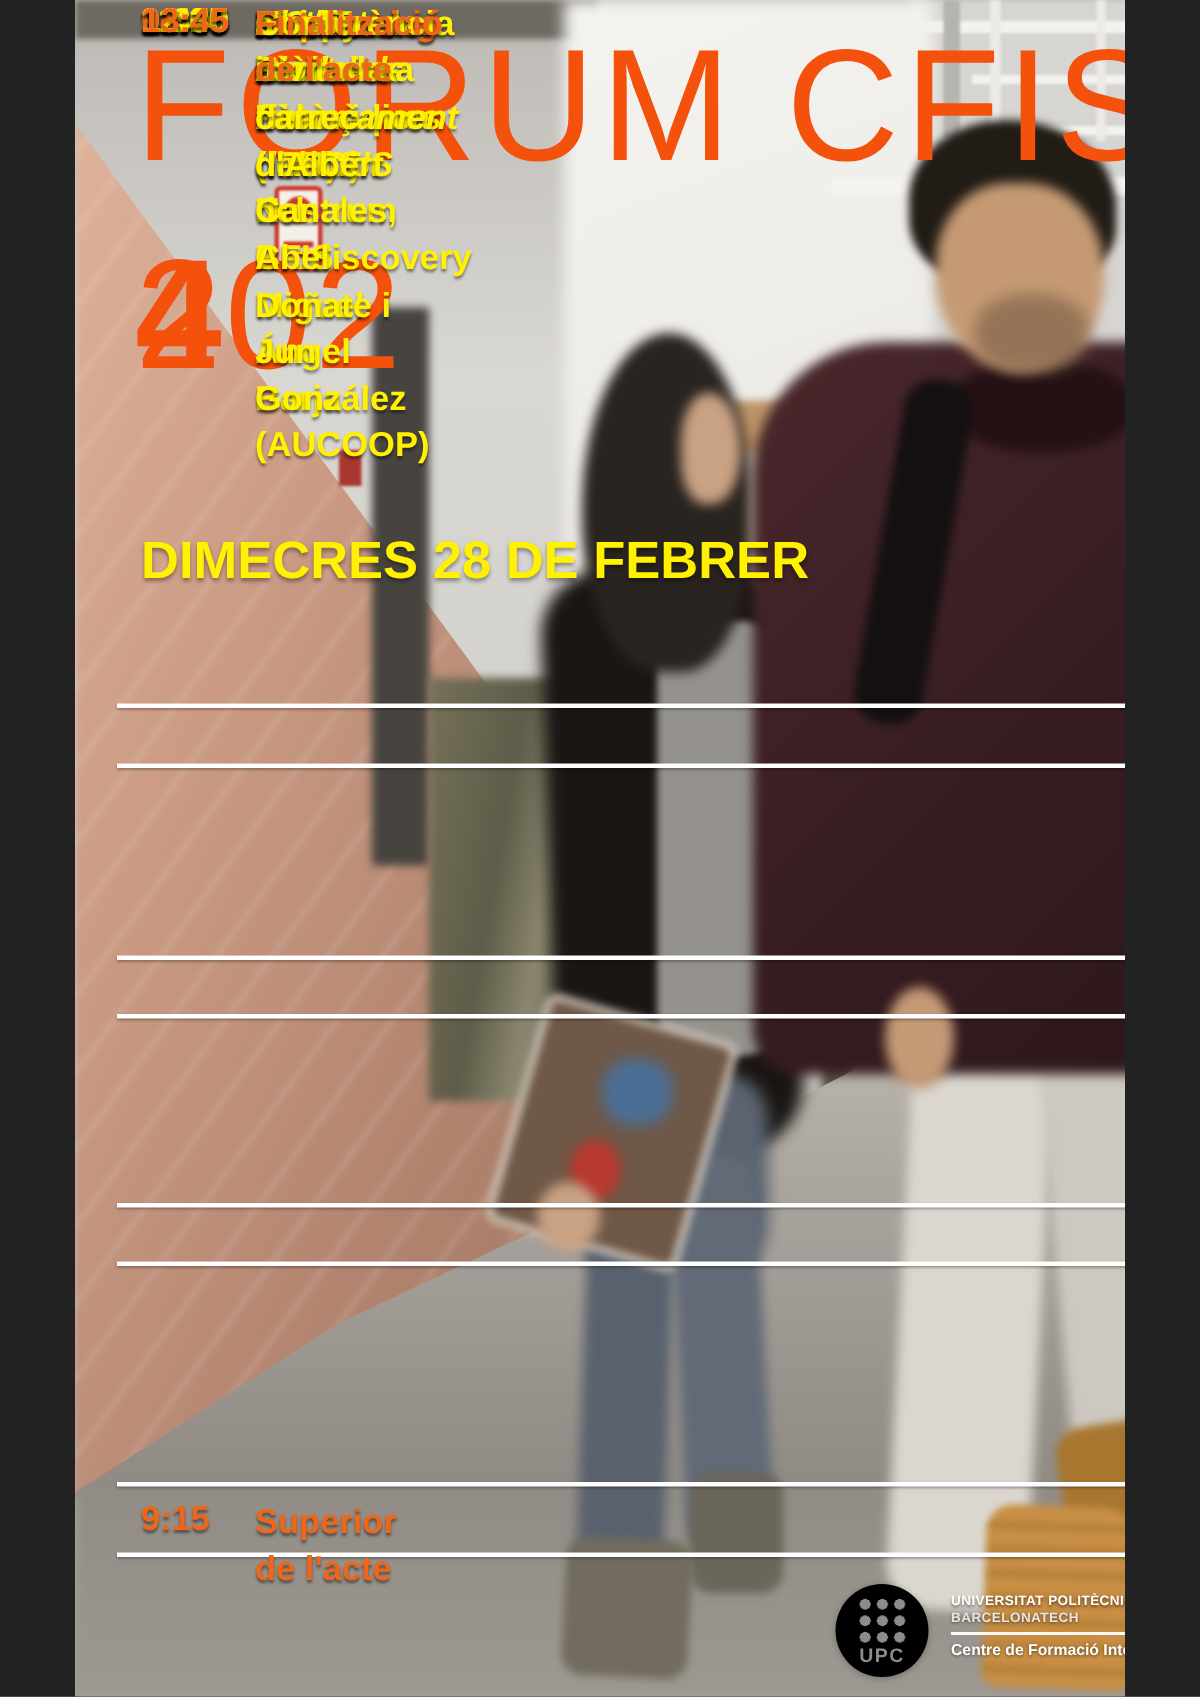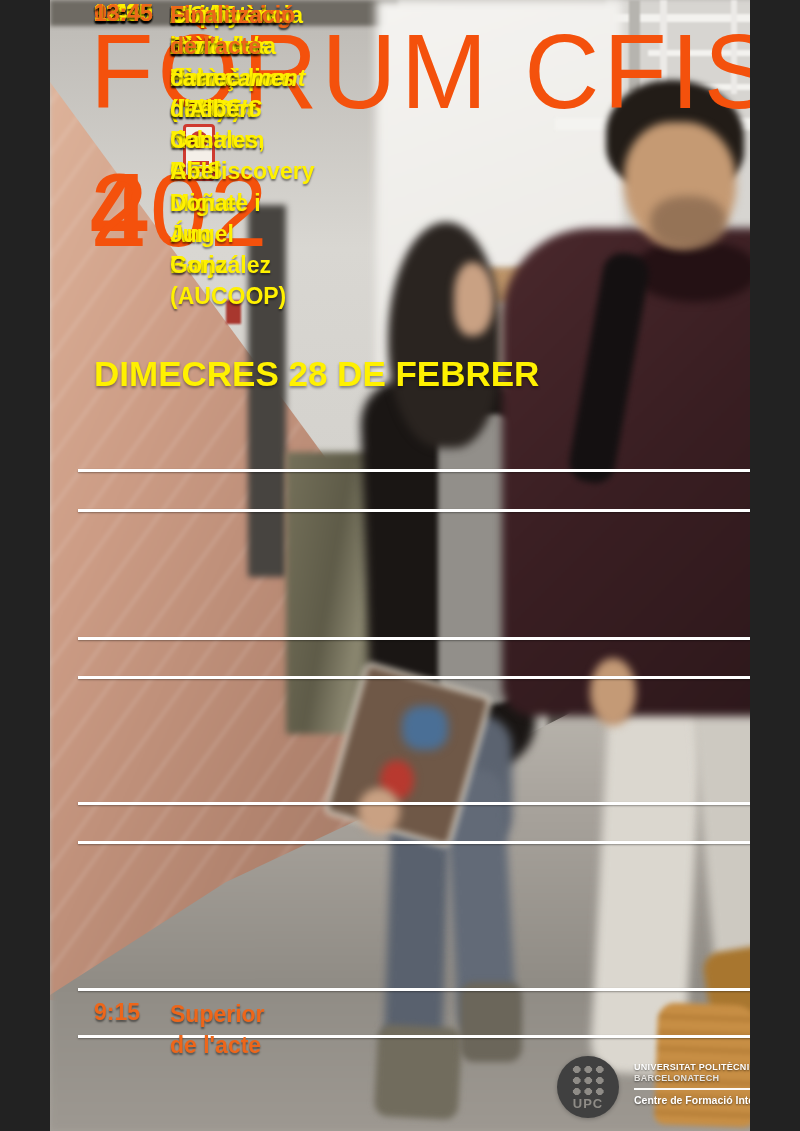--- a/index.html
+++ b/index.html
@@ -114,21 +114,21 @@
   .row.highlight .time,.row.highlight .label{color:var(--hl-orange);}
   .row .label i{font-style:italic;}
   .row:nth-of-type(1){top:478px;} .row:nth-of-type(2){top:518px;}
   .row:nth-of-type(3){top:556px;} .row:nth-of-type(4){top:603px;}
   .row:nth-of-type(5){top:646px;} .row:nth-of-type(6){top:692px;}
   .row:nth-of-type(7){top:731px;} .row:nth-of-type(8){top:770px;}
   .row:nth-of-type(9){top:808px;} .row:nth-of-type(10){top:854px;}
   .row:nth-of-type(11){top:921px;} .row:nth-of-type(12){top:999px;}
 
   
-  .upc-logo{left:507px;top:1056px;width:62px;height:62px;background:#404040;border-radius:50%;box-shadow:0 1px 4px rgba(0,0,0,.25);}
+  .upc-logo{left:507px;top:1056px;width:62px;height:62px;background:#000000;border-radius:50%;box-shadow:0 1px 4px rgba(0,0,0,.25);}
   .upc-dots{left:14px;top:8px;width:34px;height:32px;
     background:radial-gradient(circle 3.6px,#8f8c87 99%,transparent 100%) 0 0/11.5px 11px;}
   .upc-word{left:0;top:40px;width:62px;text-align:center;font-size:13px;font-weight:700;letter-spacing:1px;color:#8f8c87;}
   .uni1{left:584px;top:1062px;font-size:9px;font-weight:700;letter-spacing:.3px;color:#fff;text-shadow:0 1px 2px rgba(0,0,0,.5);white-space:nowrap;}
   .uni2{left:584px;top:1073px;font-size:9px;font-weight:700;letter-spacing:.3px;color:#e8e6e2;text-shadow:0 1px 2px rgba(0,0,0,.5);}
   .uni-rule{left:584px;top:1088px;width:152px;height:2px;background:#fff;opacity:.95;}
   .uni3{left:584px;top:1094px;font-size:10.5px;font-weight:700;color:#fff;text-shadow:0 1px 2px rgba(0,0,0,.5);white-space:nowrap;}
   .amp{left:750px;top:1048px;font-family:"DejaVu Sans",sans-serif;font-size:50px;font-weight:700;color:#fff;text-shadow:0 1px 3px rgba(0,0,0,.3);}
 </style>
 </head>

